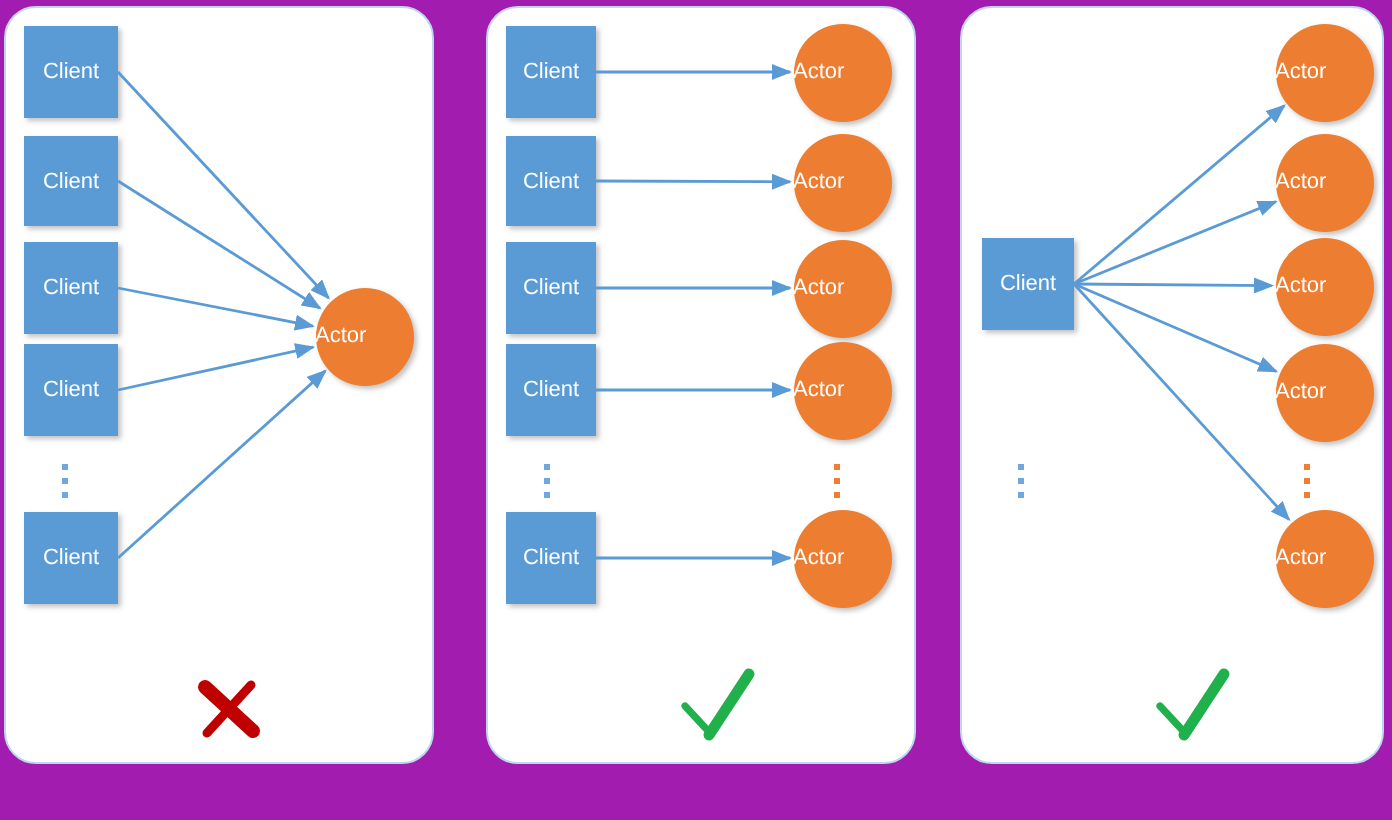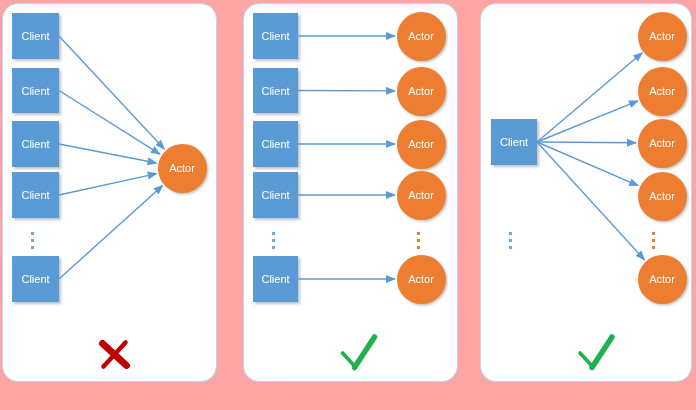--- a/index.html
+++ b/index.html
@@ -1,19 +1,19 @@
 <!DOCTYPE html>
 <html><head>
 <meta charset="utf-8">
 <style>
   html,body{margin:0;padding:0;background:#ffffff;}
   #stage{
     position:relative;
     width:696px;height:410px;
-    background:#fca5a5;
+    background:#a21caf;
     font-family:"Liberation Sans", sans-serif;
     overflow:hidden;
   }
   .panel{
     position:absolute;
     background:#ffffff;
     border:1px solid #BDD7EE;
     border-radius:16px;
     box-sizing:border-box;
   }
@@ -25,21 +25,21 @@
     display:flex;align-items:center;justify-content:center;
     box-shadow:1.5px 1.5px 2.5px rgba(120,120,120,0.45);
     box-sizing:border-box;
   }
   .actor-circle{
     position:absolute;
     background:#ED7D31;
     border-radius:50%;
     color:#ffffff;
     font-size:11px;
-    display:flex;align-items:center;justify-content:center;
+    display:flex;align-items:center;justify-content:flex-start;
     box-shadow:1.5px 1.5px 2.5px rgba(120,120,120,0.45);
     box-sizing:border-box;
   }
   .dots{
     position:absolute;
     display:flex;flex-direction:column;gap:4px;
   }
   .dots .dot{width:3px;height:3px;}
   #edge-layer{
     position:absolute;left:0;top:0;

